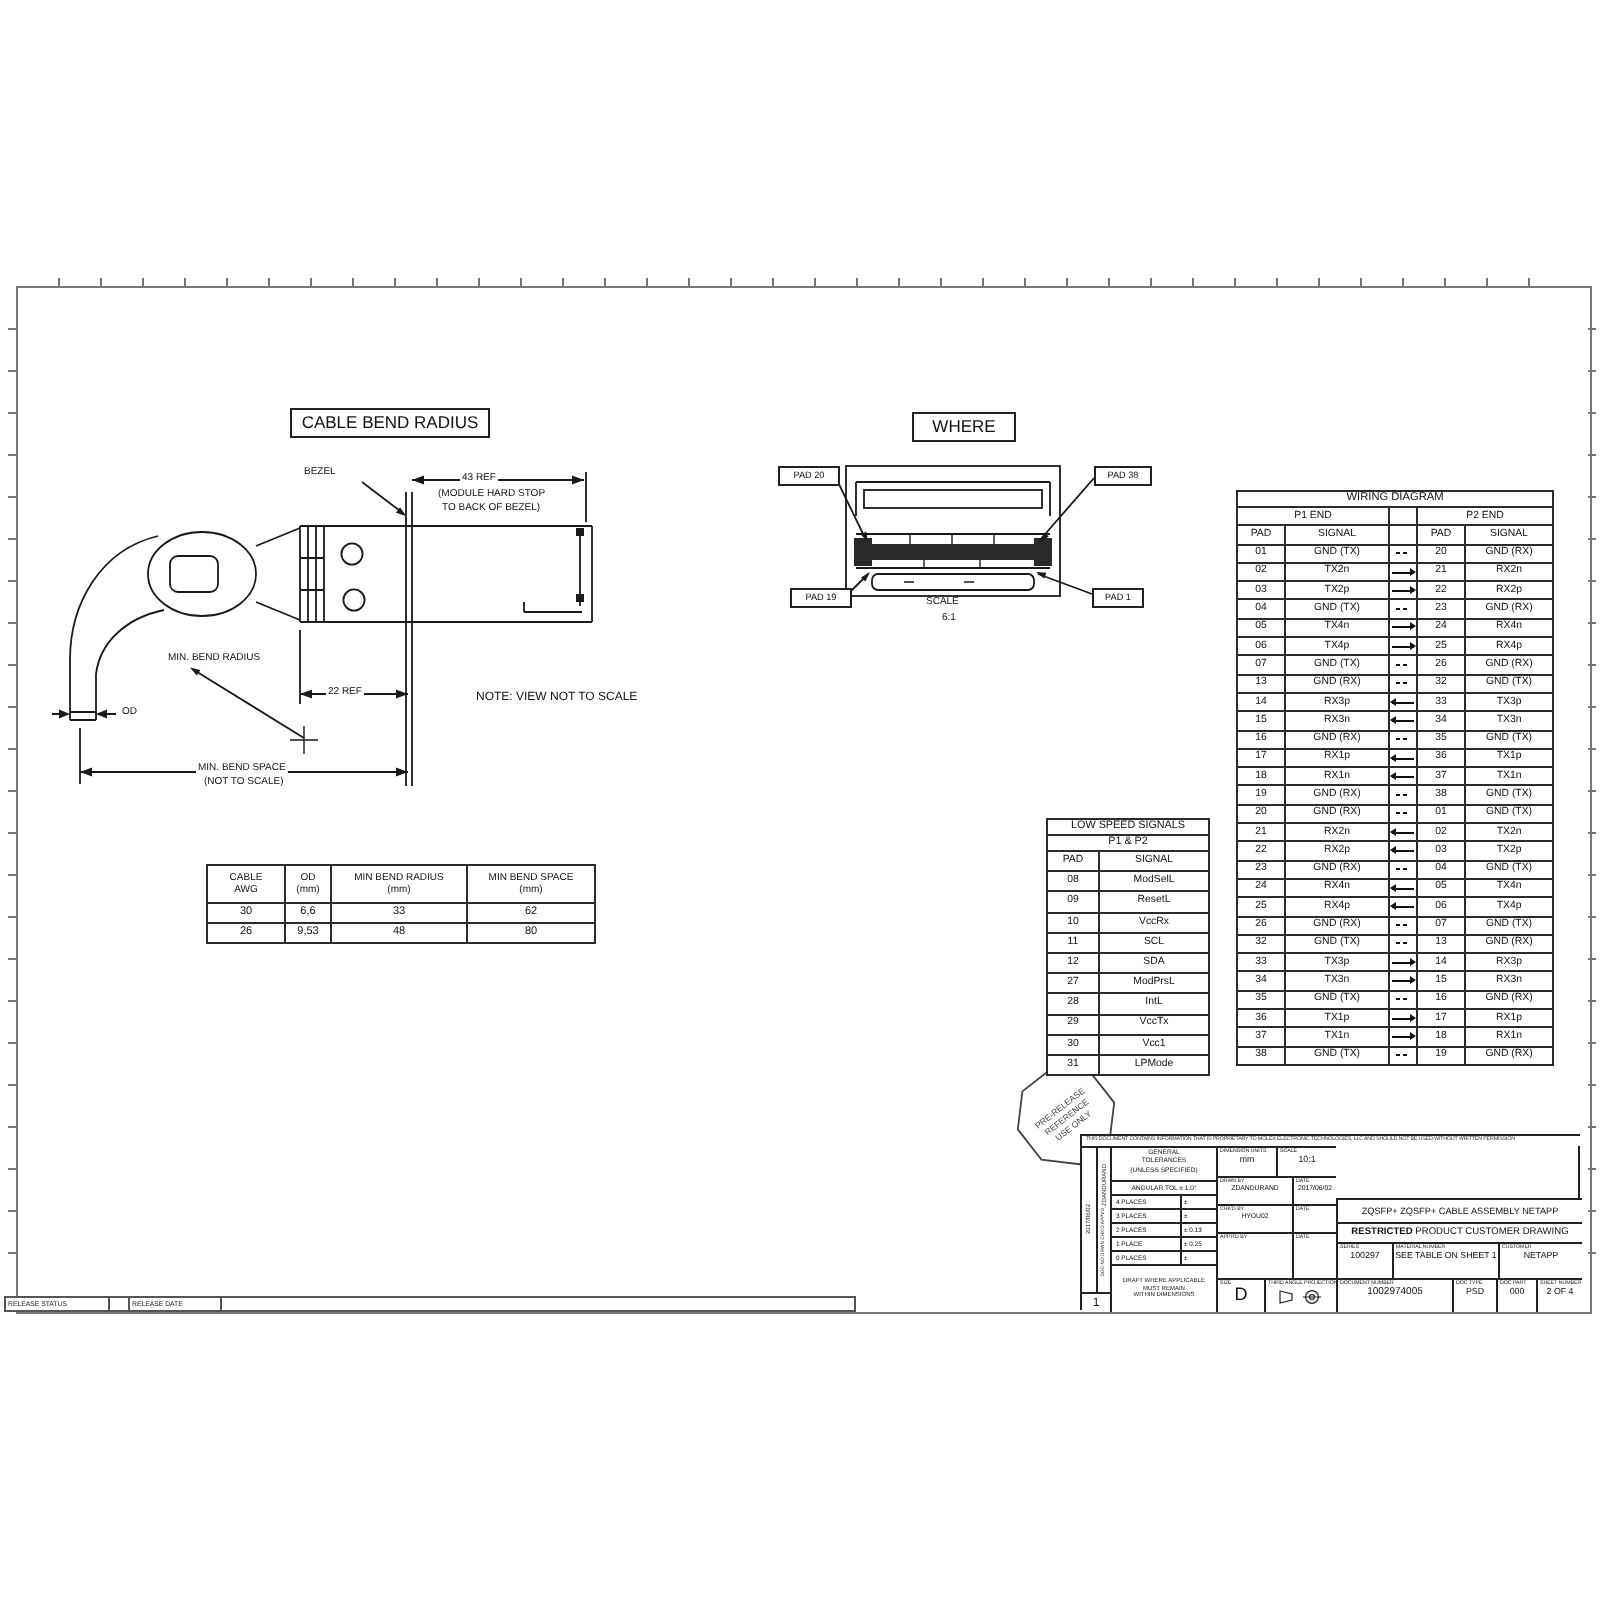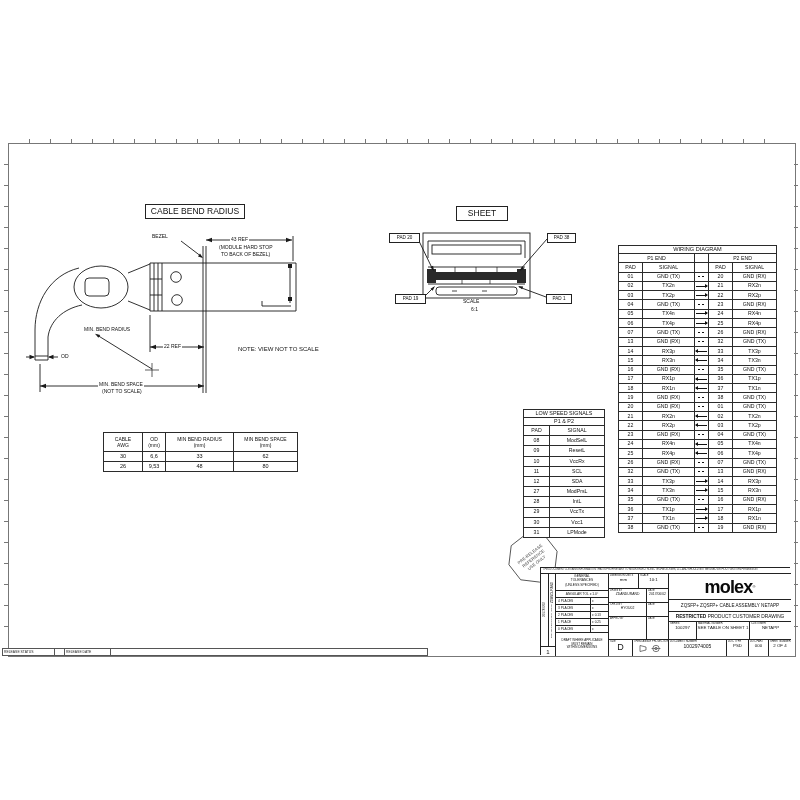--- a/index.html
+++ b/index.html
@@ -206,21 +206,21 @@
   <div class="dt bg" style="left:230px;top:236.5px">43 REF</div>
   <div class="dt" style="left:219px;top:244.5px">(MODULE HARD STOP</div>
   <div class="dt" style="left:221px;top:251.5px">TO BACK OF BEZEL)</div>
   <div class="dt bg" style="left:163px;top:343.5px">22 REF</div>
   <div class="dt" style="left:84px;top:327px">MIN. BEND RADIUS</div>
   <div class="dt" style="left:61px;top:353.5px">OD</div>
   <div class="dt bg" style="left:98px;top:381.5px">MIN. BEND SPACE</div>
   <div class="dt bg" style="left:101px;top:388.5px">(NOT TO SCALE)</div>
   <div class="note" style="left:238px;top:346px">NOTE: VIEW NOT TO SCALE</div>
 
-  <div class="titlebox" style="left:456px;top:206px;width:50px;height:13px">SHEET</div>
+  <div class="titlebox" style="left:456px;top:206px;width:50px;height:13px">WHERE</div>
   <div class="padbox" style="left:389px;top:233px;width:29px;height:8px">PAD 20</div>
   <div class="padbox" style="left:547px;top:233px;width:27px;height:8px">PAD 38</div>
   <div class="padbox" style="left:395px;top:294px;width:29px;height:8px">PAD 19</div>
   <div class="padbox" style="left:546px;top:294px;width:24px;height:8px">PAD 1</div>
   <div class="dt" style="left:463px;top:299px">SCALE</div>
   <div class="dt" style="left:471px;top:306.5px">6:1</div>
 
   <table class="cabletab">
     <colgroup>
         <col style="width:39px">
@@ -681,24 +681,20 @@
     <div class="cell" style="left:91px;top:71px;width:36px;height:17px">
       <div class="lbl">THIRD ANGLE PROJECTION</div>
       <svg width="26" height="9" viewBox="0 0 26 9" style="display:block;margin:1px auto 0">
         <path d="M2,1.5 L8,3 V6 L2,7.5 Z" fill="none" stroke="#222" stroke-width="0.6"></path>
         <circle cx="18" cy="4.5" r="3.2" fill="none" stroke="#222" stroke-width="0.6"></circle>
         <circle cx="18" cy="4.5" r="1.2" fill="none" stroke="#222" stroke-width="0.6"></circle>
         <path d="M13.5,4.5 H22.5" stroke="#222" stroke-width="0.5"></path>
       </svg>
     </div>
 
-    <div class="cell cflex" style="left:127px;top:5px;width:123px;height:26px">
-      <span class="logo">molex</span>
-        <span class="logomark">®</span>
-    </div>
     <div class="cell cflex" style="left:127px;top:31px;width:123px;height:12px">
       <span class="ptitle">ZQSFP+ ZQSFP+ CABLE ASSEMBLY NETAPP</span>
     </div>
     <div class="cell cflex" style="left:127px;top:43px;width:123px;height:10px">
       <span class="restr"><b>RESTRICTED</b><span> PRODUCT CUSTOMER DRAWING</span></span>
     </div>
     <div class="cell" style="left:127px;top:53px;width:28px;height:18px">
       <div class="lbl">SERIES</div>
       <div class="val">100297</div>
     </div>

